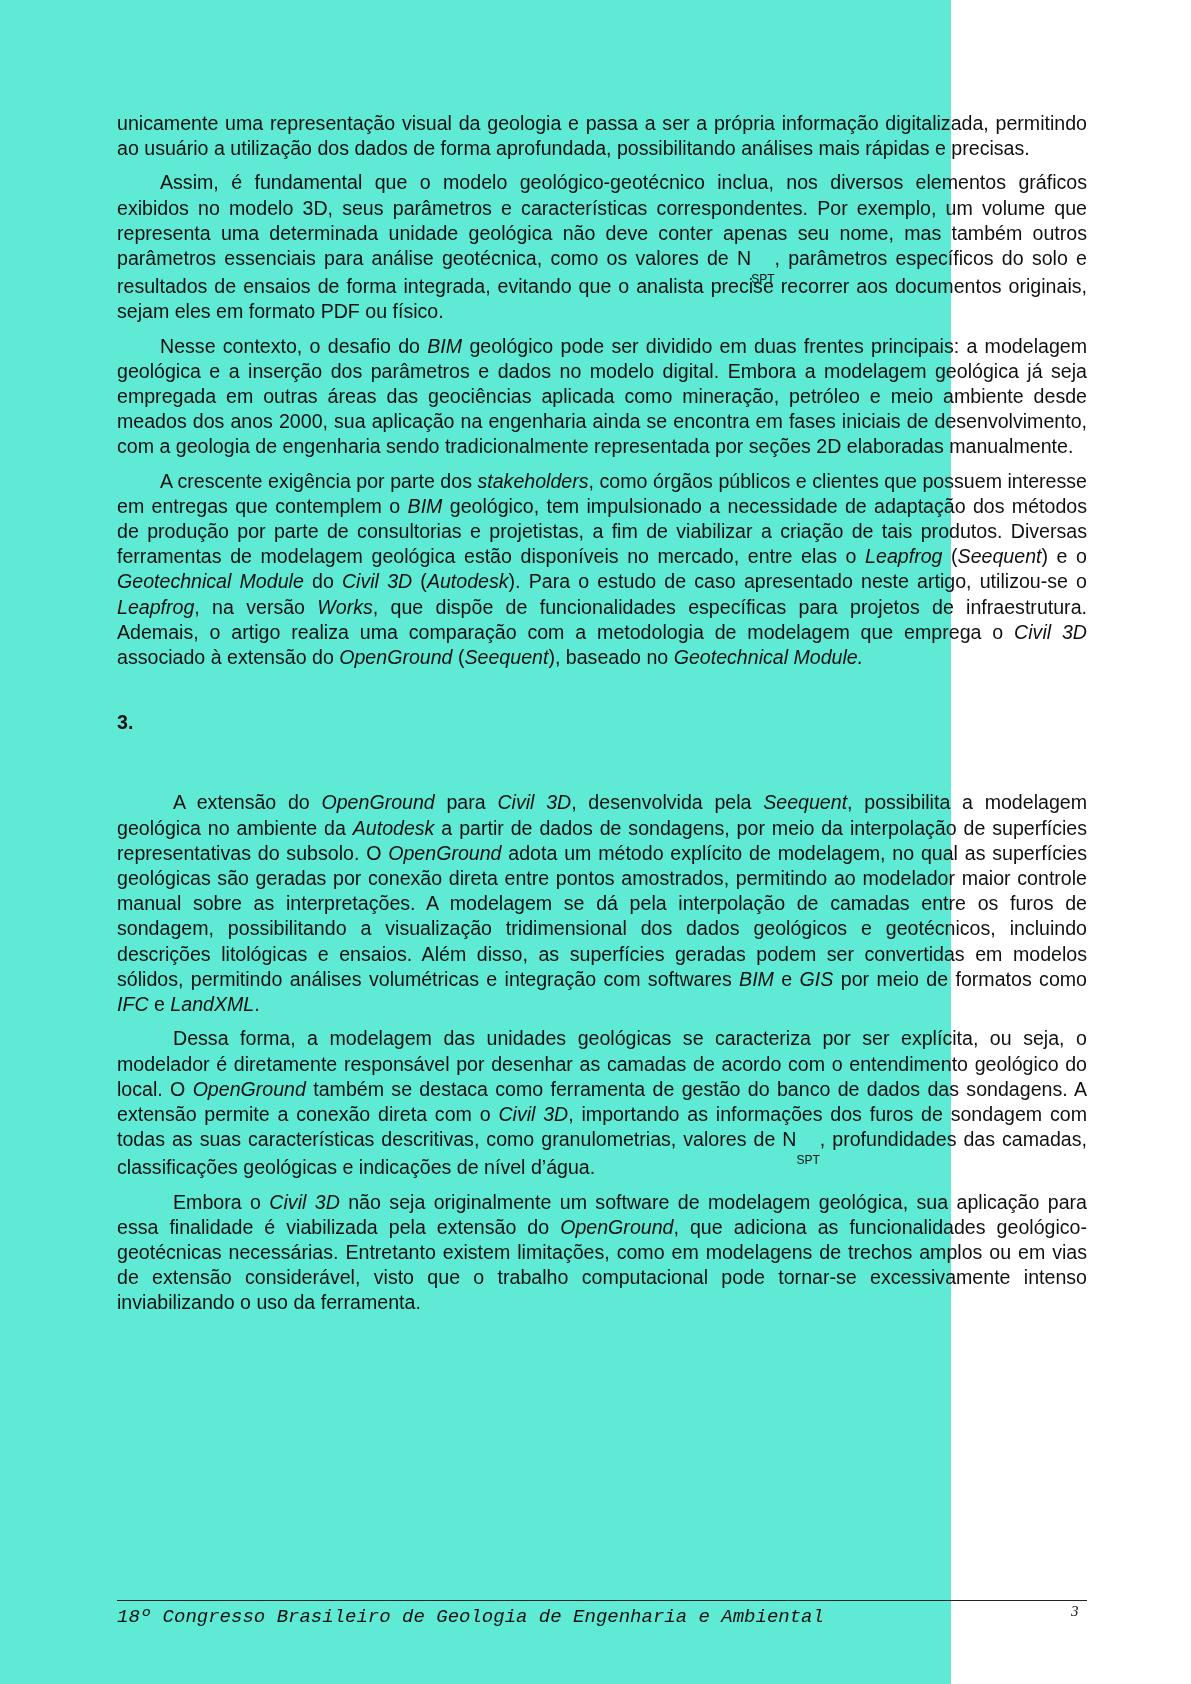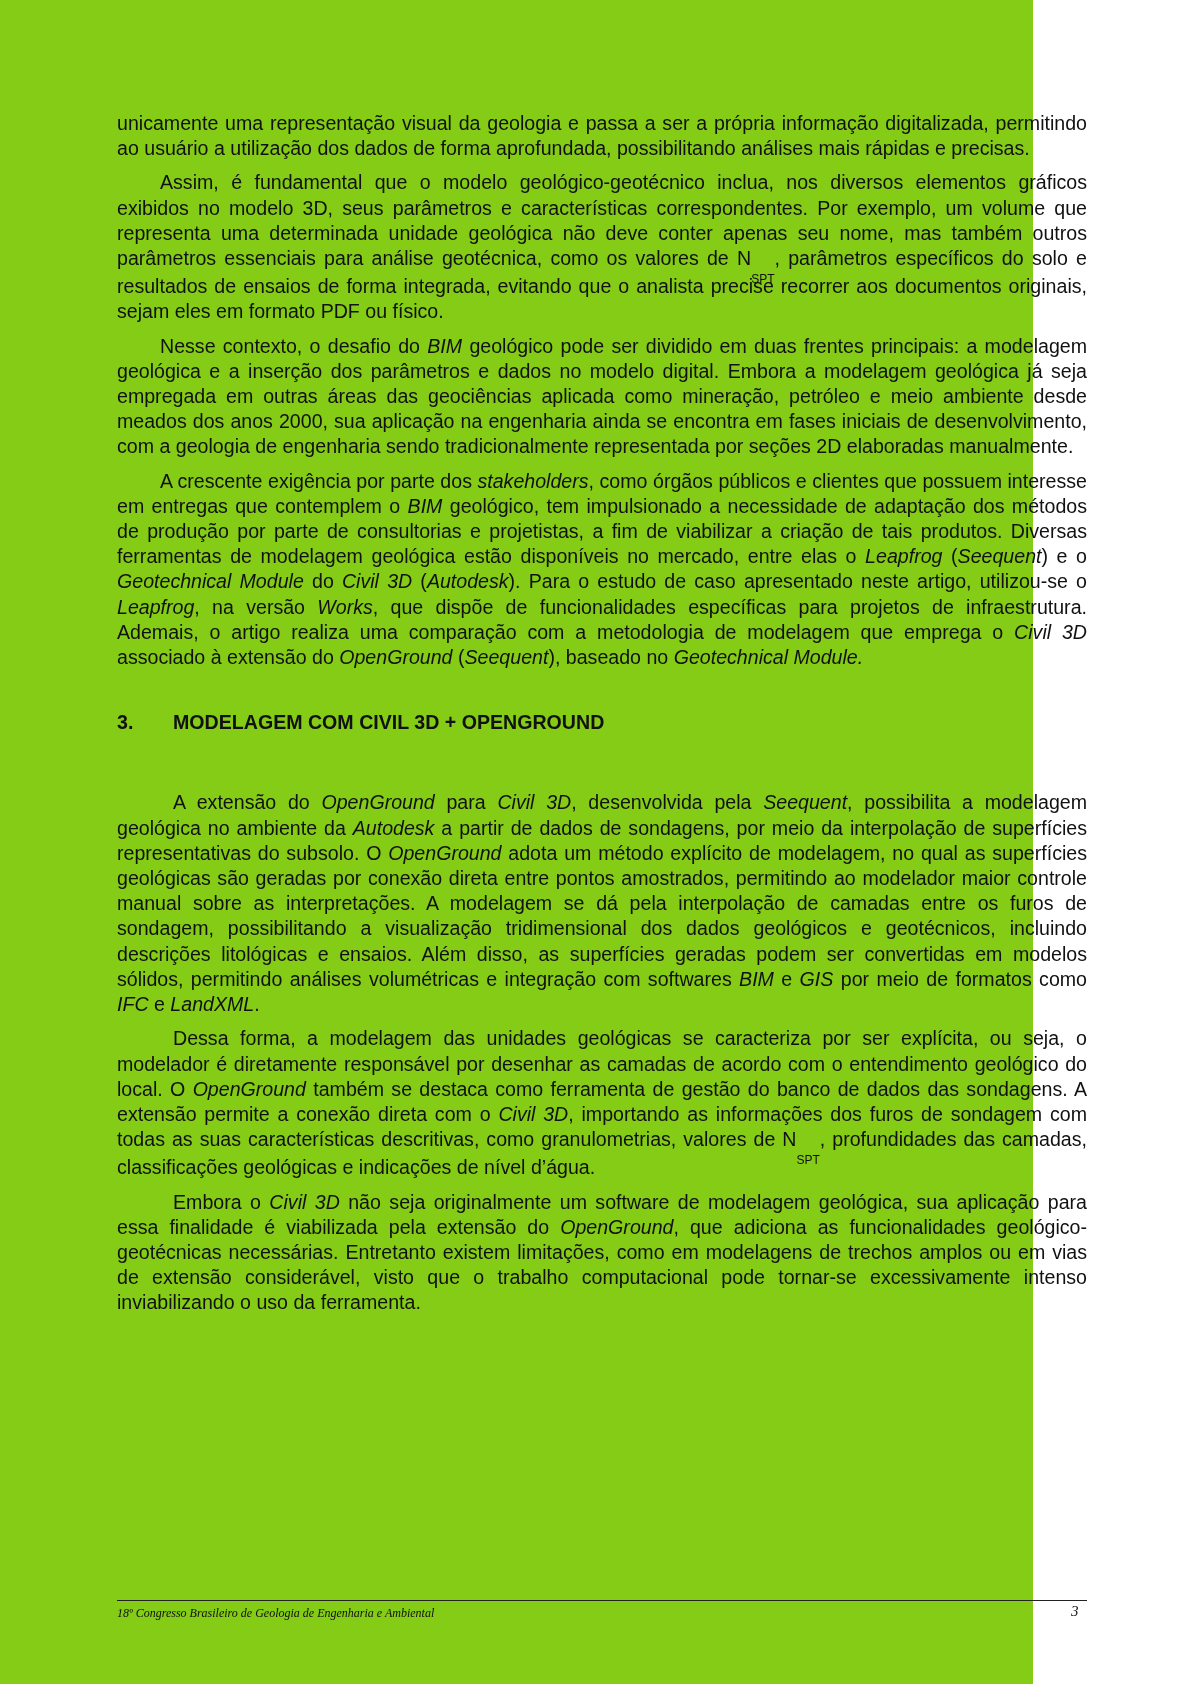--- a/index.html
+++ b/index.html
@@ -1,18 +1,18 @@
 <!DOCTYPE html>
 <html><head>
   <meta charset="utf-8">
   <style>
     html, body { margin: 0; padding: 0; background: #ffffff; }
     body { width: 1191px; height: 1684px; position: relative; overflow: hidden; }
     .page {
-      position: absolute; left: 0; top: 0; width: 1033px; height: 1684px; background: #84cc16;
+      position: absolute; left: 0; top: 0; width: 951px; height: 1684px; background: #5eead4;
     }
     .content {
       position: absolute; left: 117px; top: 111px; width: 970px;
       font-family: "Liberation Sans", sans-serif;
       font-size: 19.6px; line-height: 25.2px; color: #111;
       text-align: justify;
     }
     .para { margin: 0 0 9px 0; text-indent: 0; }
     .para.indent { text-indent: 43px; }
     .para.indent2 { text-indent: 56px; }
@@ -22,40 +22,39 @@
     }
     .heading .num { width: 56px; }
     i { }
     sub { font-size: 12px; vertical-align: baseline; position: relative; top: 18px; }
     .footer-rule {
       position: absolute; left: 117px; top: 1600px; width: 970px; height: 0;
       border-top: 1.5px solid #222;
     }
     .footer-left {
       position: absolute; left: 117px; top: 1606px;
-      font-family: Liberation Serif, serif; font-style: italic; font-size: 12px; color: #111;
+      font-family: Liberation Mono, monospace; font-style: italic; font-size: 19px; color: #111;
     }
     .footer-right {
       position: absolute; left: 1071px; top: 1603px;
       font-family: "Liberation Serif", serif; font-style: italic; font-size: 15px; color: #111;
     }
   </style>
 </head>
 <body>
 
 <div class="page">
   <div class="content">
     <p class="para">unicamente uma representação visual da geologia e passa a ser a própria informação digitalizada, permitindo ao usuário a utilização dos dados de forma aprofundada, possibilitando análises mais rápidas e precisas.</p>
     <p class="para indent">Assim, é fundamental que o modelo geológico-geotécnico inclua, nos diversos elementos gráficos exibidos no modelo 3D, seus parâmetros e características correspondentes. Por exemplo, um volume que representa uma determinada unidade geológica não deve conter apenas seu nome, mas também outros parâmetros essenciais para análise geotécnica, como os valores de N<sub>SPT</sub>, parâmetros específicos do solo e resultados de ensaios de forma integrada, evitando que o analista precise recorrer aos documentos originais, sejam eles em formato PDF ou físico.</p>
     <p class="para indent">Nesse contexto, o desafio do <i>BIM</i> geológico pode ser dividido em duas frentes principais: a modelagem geológica e a inserção dos parâmetros e dados no modelo digital. Embora a modelagem geológica já seja empregada em outras áreas das geociências aplicada como mineração, petróleo e meio ambiente desde meados dos anos 2000, sua aplicação na engenharia ainda se encontra em fases iniciais de desenvolvimento, com a geologia de engenharia sendo tradicionalmente representada por seções 2D elaboradas manualmente.</p>
     <p class="para indent">A crescente exigência por parte dos <i>stakeholders</i>, como órgãos públicos e clientes que possuem interesse em entregas que contemplem o <i>BIM</i> geológico, tem impulsionado a necessidade de adaptação dos métodos de produção por parte de consultorias e projetistas, a fim de viabilizar a criação de tais produtos. Diversas ferramentas de modelagem geológica estão disponíveis no mercado, entre elas o <i>Leapfrog</i> (<i>Seequent</i>) e o <i>Geotechnical Module</i> do <i>Civil 3D</i> (<i>Autodesk</i>). Para o estudo de caso apresentado neste artigo, utilizou-se o <i>Leapfrog</i>, na versão <i>Works</i>, que dispõe de funcionalidades específicas para projetos de infraestrutura. Ademais, o artigo realiza uma comparação com a metodologia de modelagem que emprega o <i>Civil 3D</i> associado à extensão do <i>OpenGround</i> (<i>Seequent</i>), baseado no <i>Geotechnical Module.</i></p>
 
     <div class="heading">
       <span class="num">3.</span>
-      <span>MODELAGEM COM CIVIL 3D + OPENGROUND</span>
     </div>
 
     <p class="para indent2">A extensão do <i>OpenGround</i> para <i>Civil 3D</i>, desenvolvida pela <i>Seequent</i>, possibilita a modelagem geológica no ambiente da <i>Autodesk</i> a partir de dados de sondagens, por meio da interpolação de superfícies representativas do subsolo. O <i>OpenGround</i> adota um método explícito de modelagem, no qual as superfícies geológicas são geradas por conexão direta entre pontos amostrados, permitindo ao modelador maior controle manual sobre as interpretações. A modelagem se dá pela interpolação de camadas entre os furos de sondagem, possibilitando a visualização tridimensional dos dados geológicos e geotécnicos, incluindo descrições litológicas e ensaios. Além disso, as superfícies geradas podem ser convertidas em modelos sólidos, permitindo análises volumétricas e integração com softwares <i>BIM</i> e <i>GIS</i> por meio de formatos como <i>IFC</i> e <i>LandXML</i>.</p>
     <p class="para indent2">Dessa forma, a modelagem das unidades geológicas se caracteriza por ser explícita, ou seja, o modelador é diretamente responsável por desenhar as camadas de acordo com o entendimento geológico do local. O <i>OpenGround</i> também se destaca como ferramenta de gestão do banco de dados das sondagens. A extensão permite a conexão direta com o <i>Civil 3D</i>, importando as informações dos furos de sondagem com todas as suas características descritivas, como granulometrias, valores de N<sub>SPT</sub>, profundidades das camadas, classificações geológicas e indicações de nível d’água.</p>
     <p class="para indent2">Embora o <i>Civil 3D</i> não seja originalmente um software de modelagem geológica, sua aplicação para essa finalidade é viabilizada pela extensão do <i>OpenGround</i>, que adiciona as funcionalidades geológico-geotécnicas necessárias. Entretanto existem limitações, como em modelagens de trechos amplos ou em vias de extensão considerável, visto que o trabalho computacional pode tornar-se excessivamente intenso inviabilizando o uso da ferramenta.</p>
   </div>
 
   <div class="footer-rule"></div>
   <div class="footer-left">18º Congresso Brasileiro de Geologia de Engenharia e Ambiental</div>
   <div class="footer-right">3</div>

